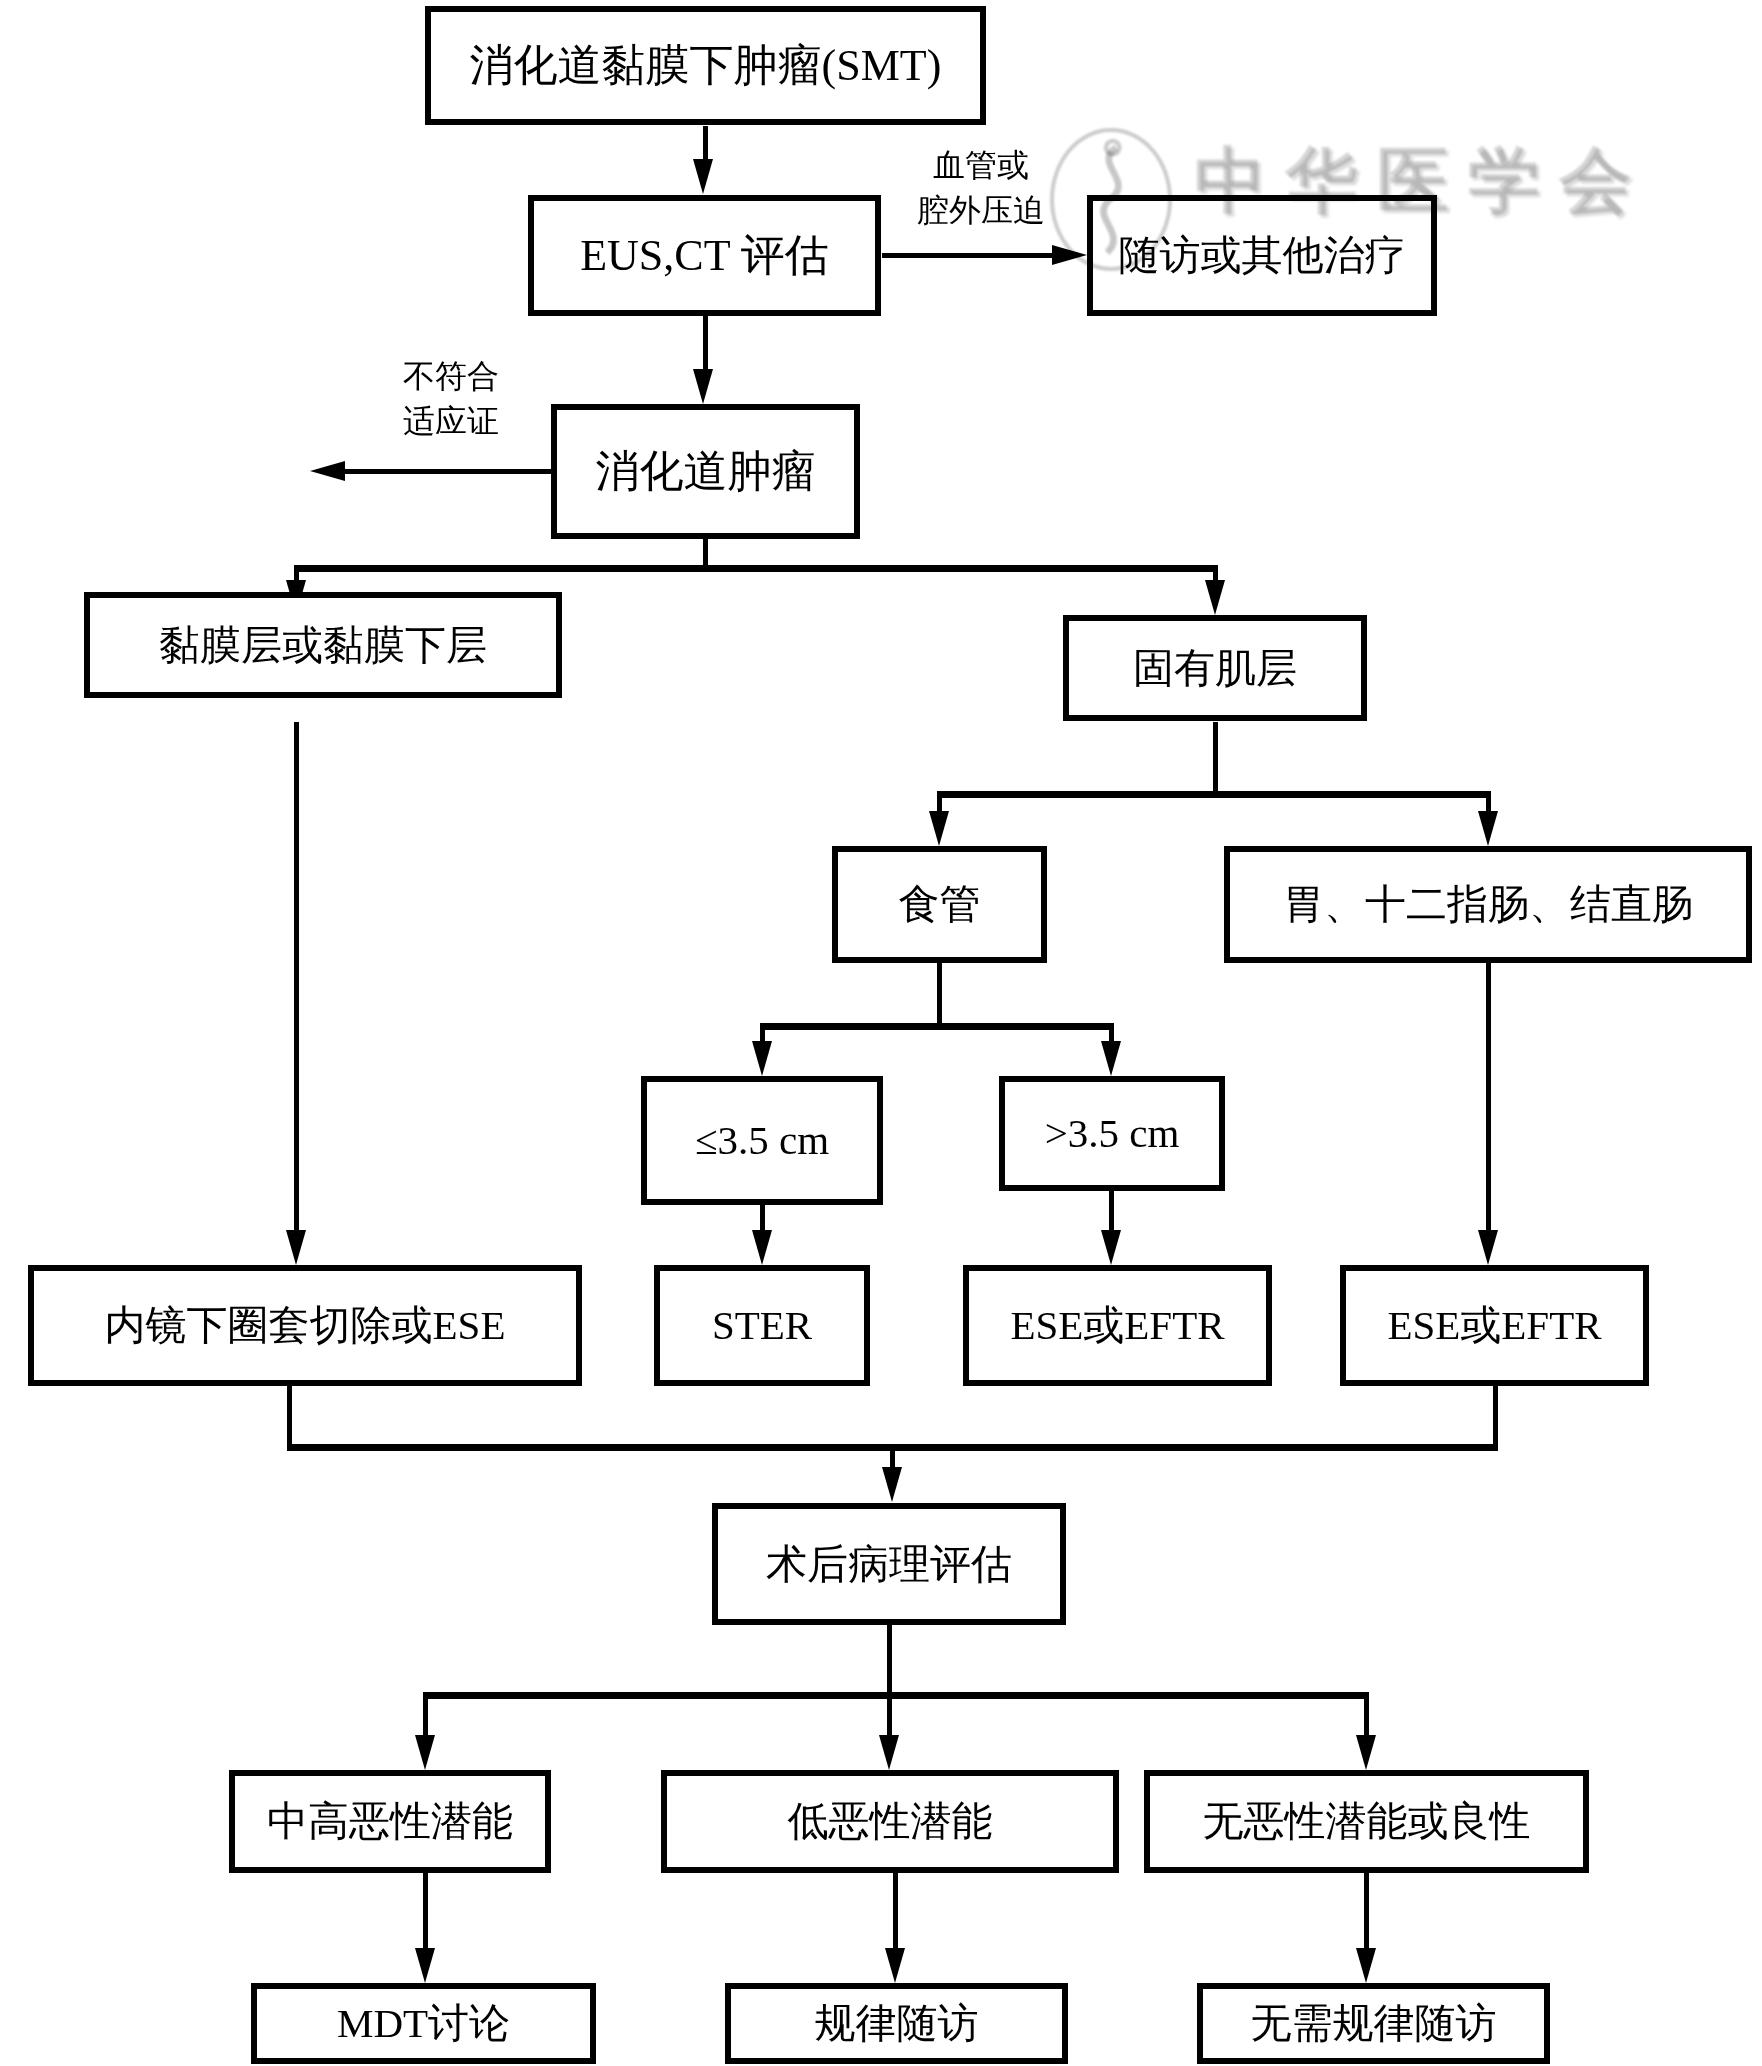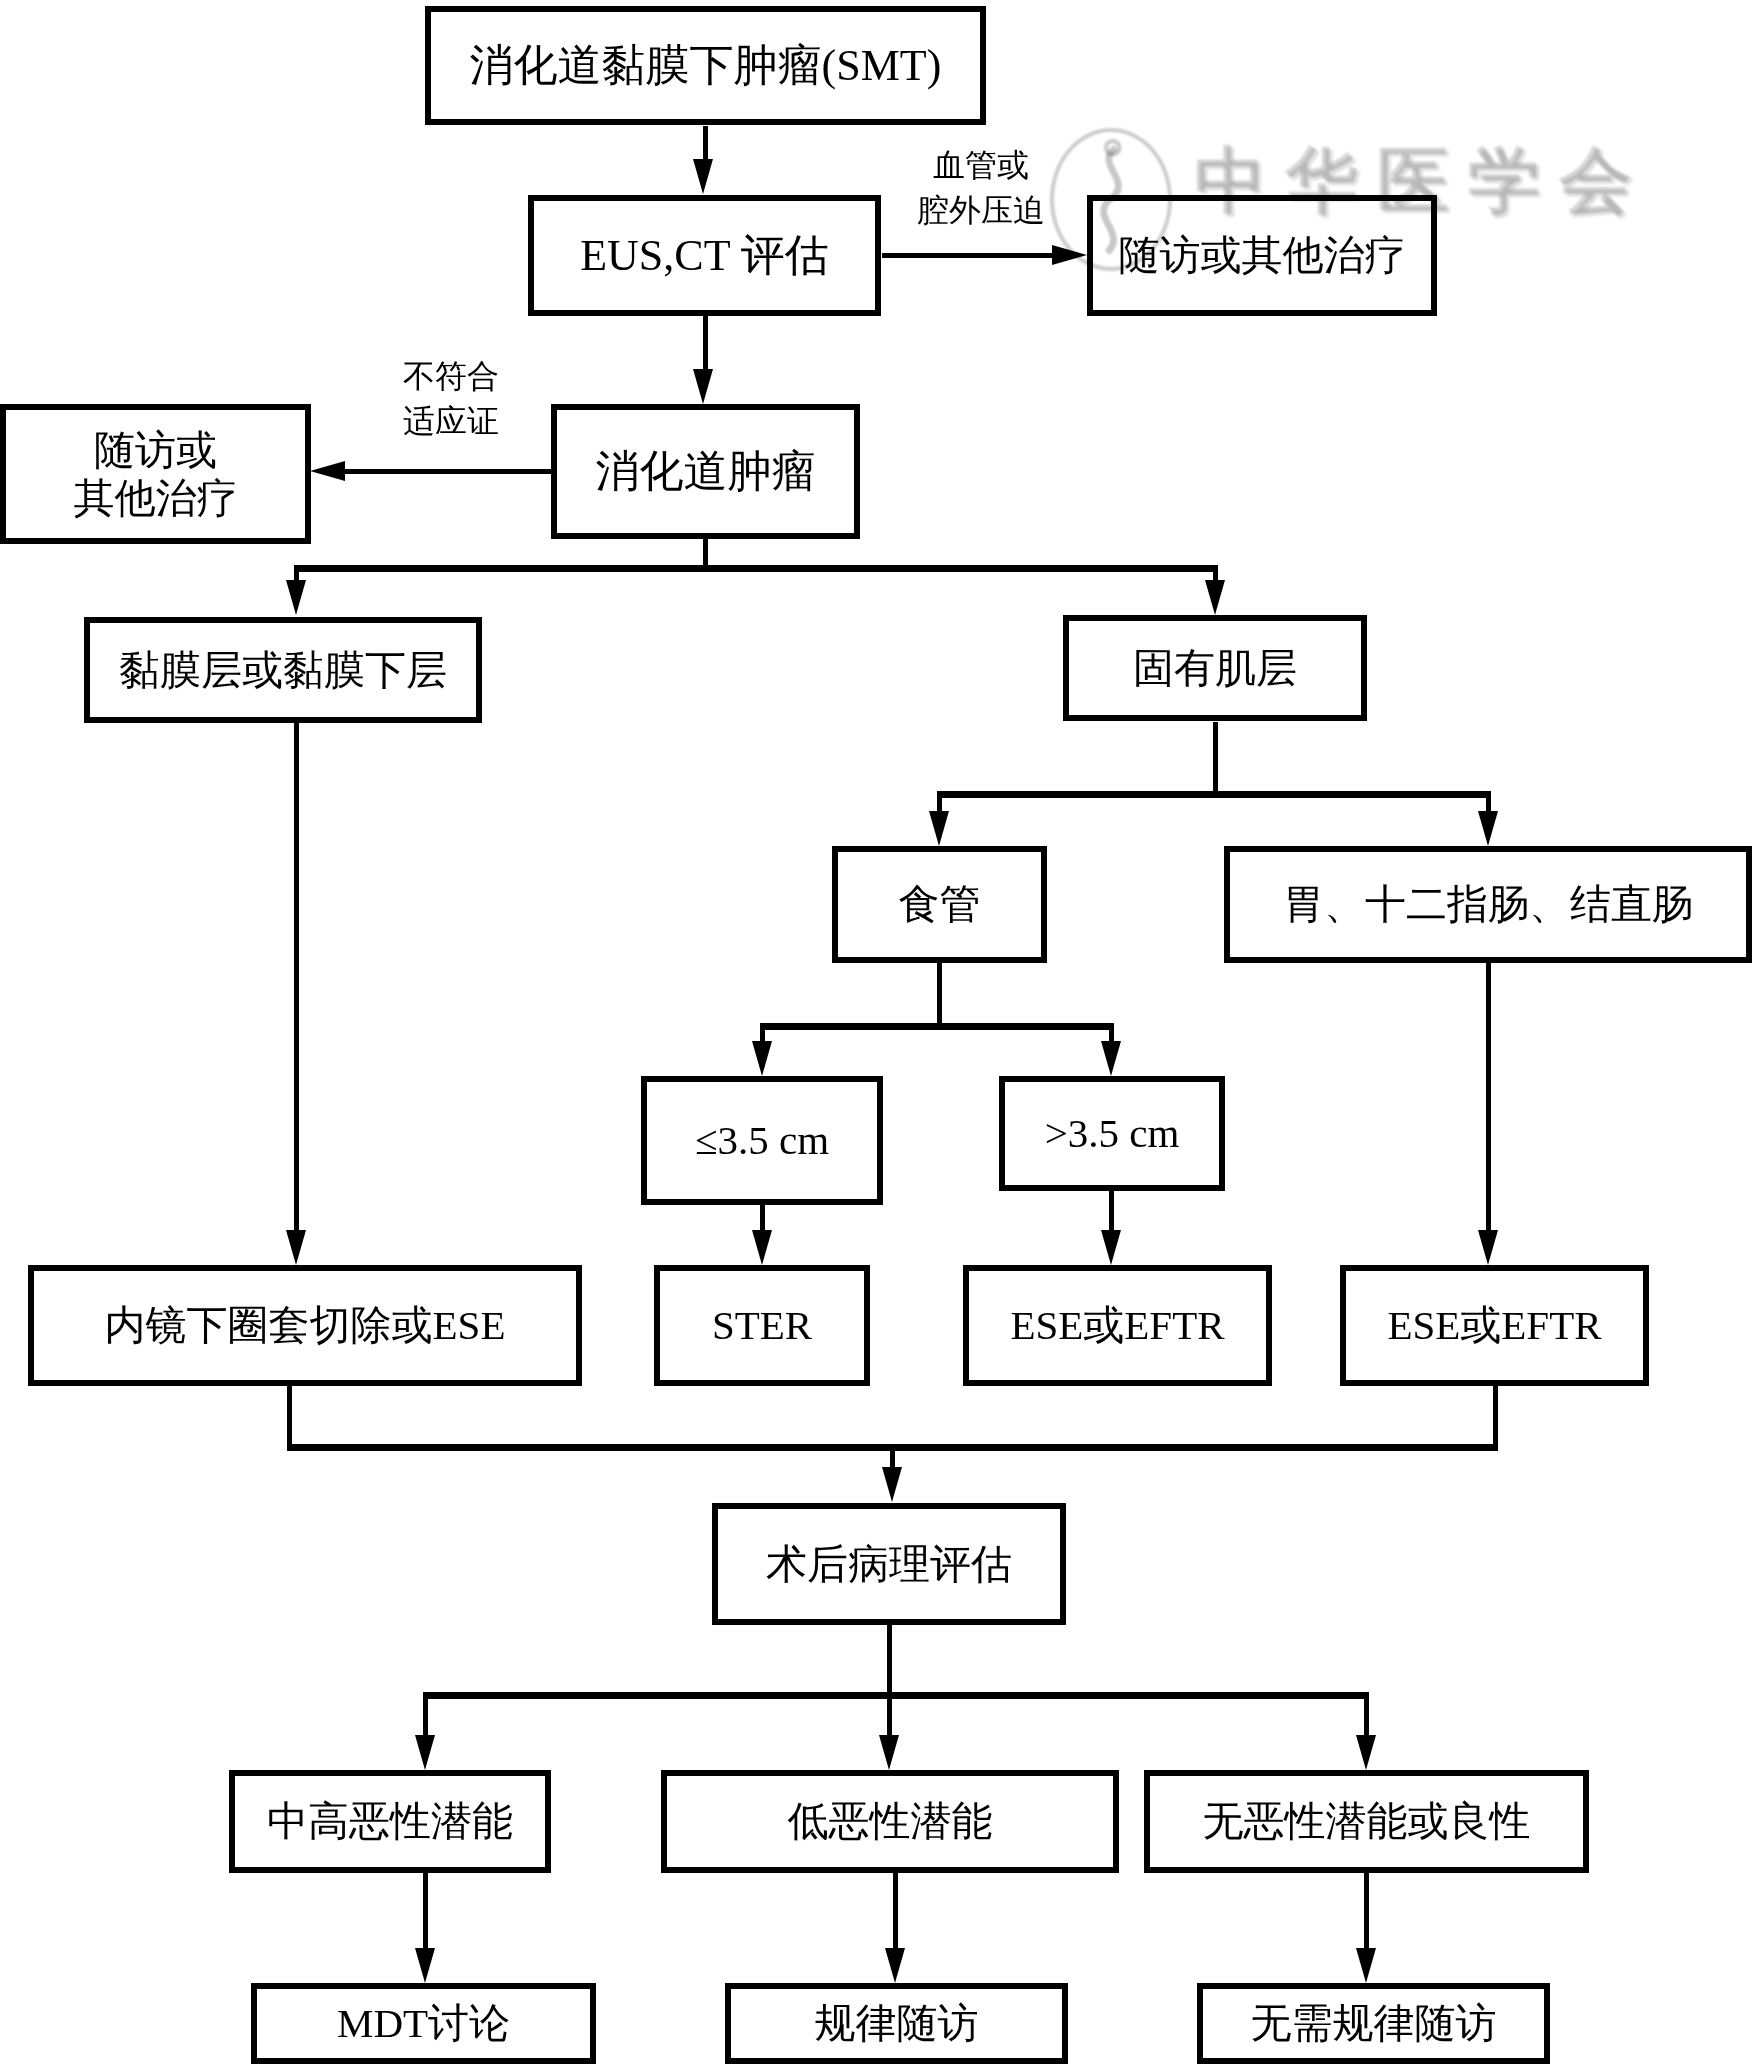--- a/index.html
+++ b/index.html
@@ -58,26 +58,22 @@
   </div>
 
   <div class="box" style="left:1087px;top:195px;width:350px;height:121px;">
     <span class="lbl">随访或其他治疗</span>
   </div>
 
   <div class="box" style="left:551px;top:404px;width:309px;height:135px;font-size:44px;">
     <span class="lbl">消化道肿瘤</span>
   </div>
 
-  <div class="box" style="left:0px;top:404px;width:311px;height:140px;">
-    <span class="lbl">随访或</span>
-    <span class="lbl">其他治疗</span>
-  </div>
-
-  <div class="box" style="left:84px;top:617px;width:398px;height:106px;">
+
+  <div class="box" style="left:84px;top:592px;width:478px;height:106px;">
     <span class="lbl">黏膜层或黏膜下层</span>
   </div>
 
   <div class="box" style="left:1063px;top:615px;width:304px;height:106px;">
     <span class="lbl">固有肌层</span>
   </div>
 
   <div class="box" style="left:832px;top:846px;width:215px;height:117px;">
     <span class="lbl">食管</span>
   </div>

